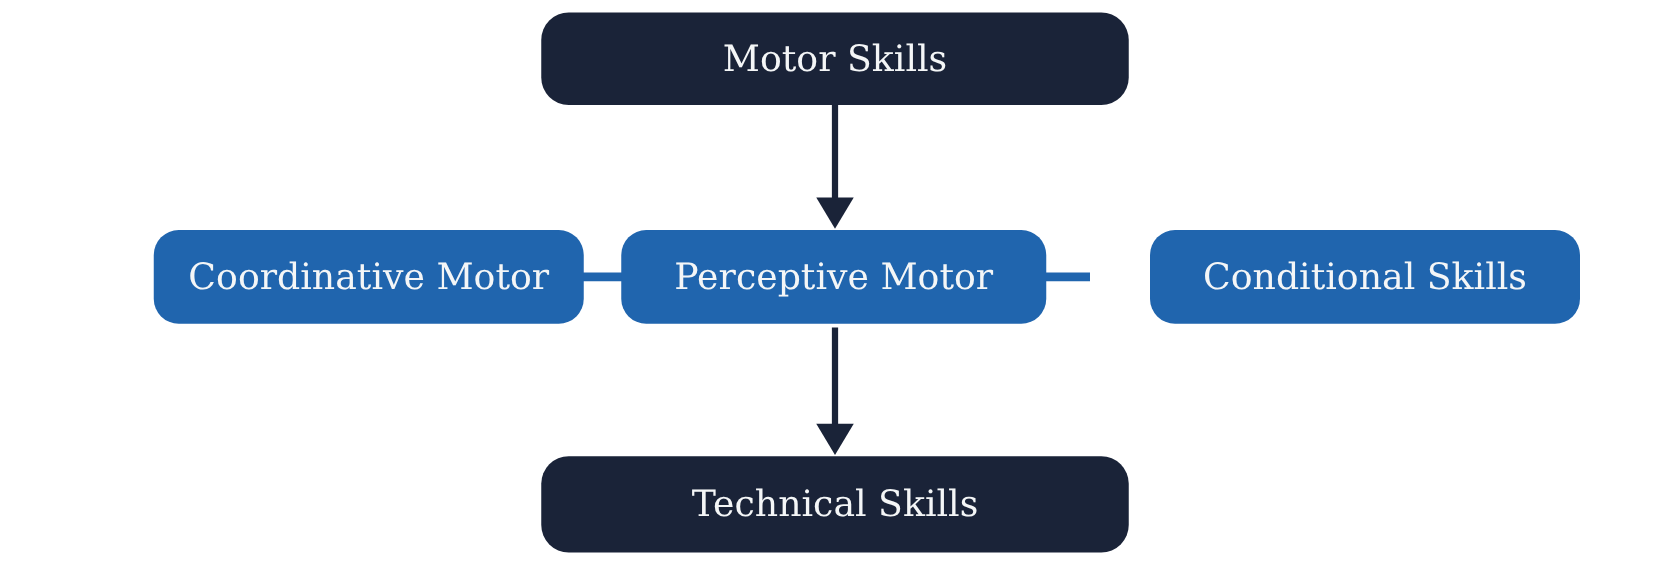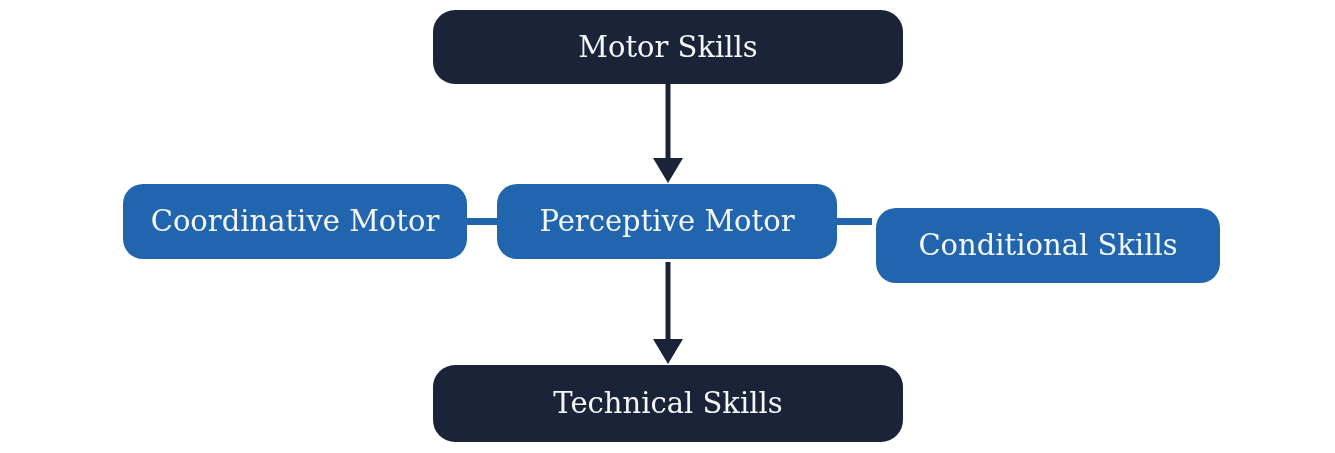--- a/index.html
+++ b/index.html
@@ -35,21 +35,21 @@
     background: var(--primary-dark);
     border-radius: 22px;
   }
   .node.blue {
     background: var(--primary-blue);
     border-radius: 20px;
   }
   #n-motor       { left: 433px; top: 10px;  width: 470px; height: 74px; }
   #n-coord       { left: 123px; top: 184px; width: 344px; height: 75px; }
   #n-percept     { left: 497px; top: 184px; width: 340px; height: 75px; }
-  #n-cond        { left: 876px; top: 184px; width: 344px; height: 75px; margin-top: 24px; }
+  #n-cond        { left: 920px; top: 184px; width: 344px; height: 75px; }
   #n-tech        { left: 433px; top: 365px; width: 470px; height: 77px; }
   .connector {
     position: absolute;
     top: 218px;
     height: 7px;
     width: 40px;
     background: var(--primary-blue);
     z-index: 1;
   }
   #c-left  { left: 462px; }

